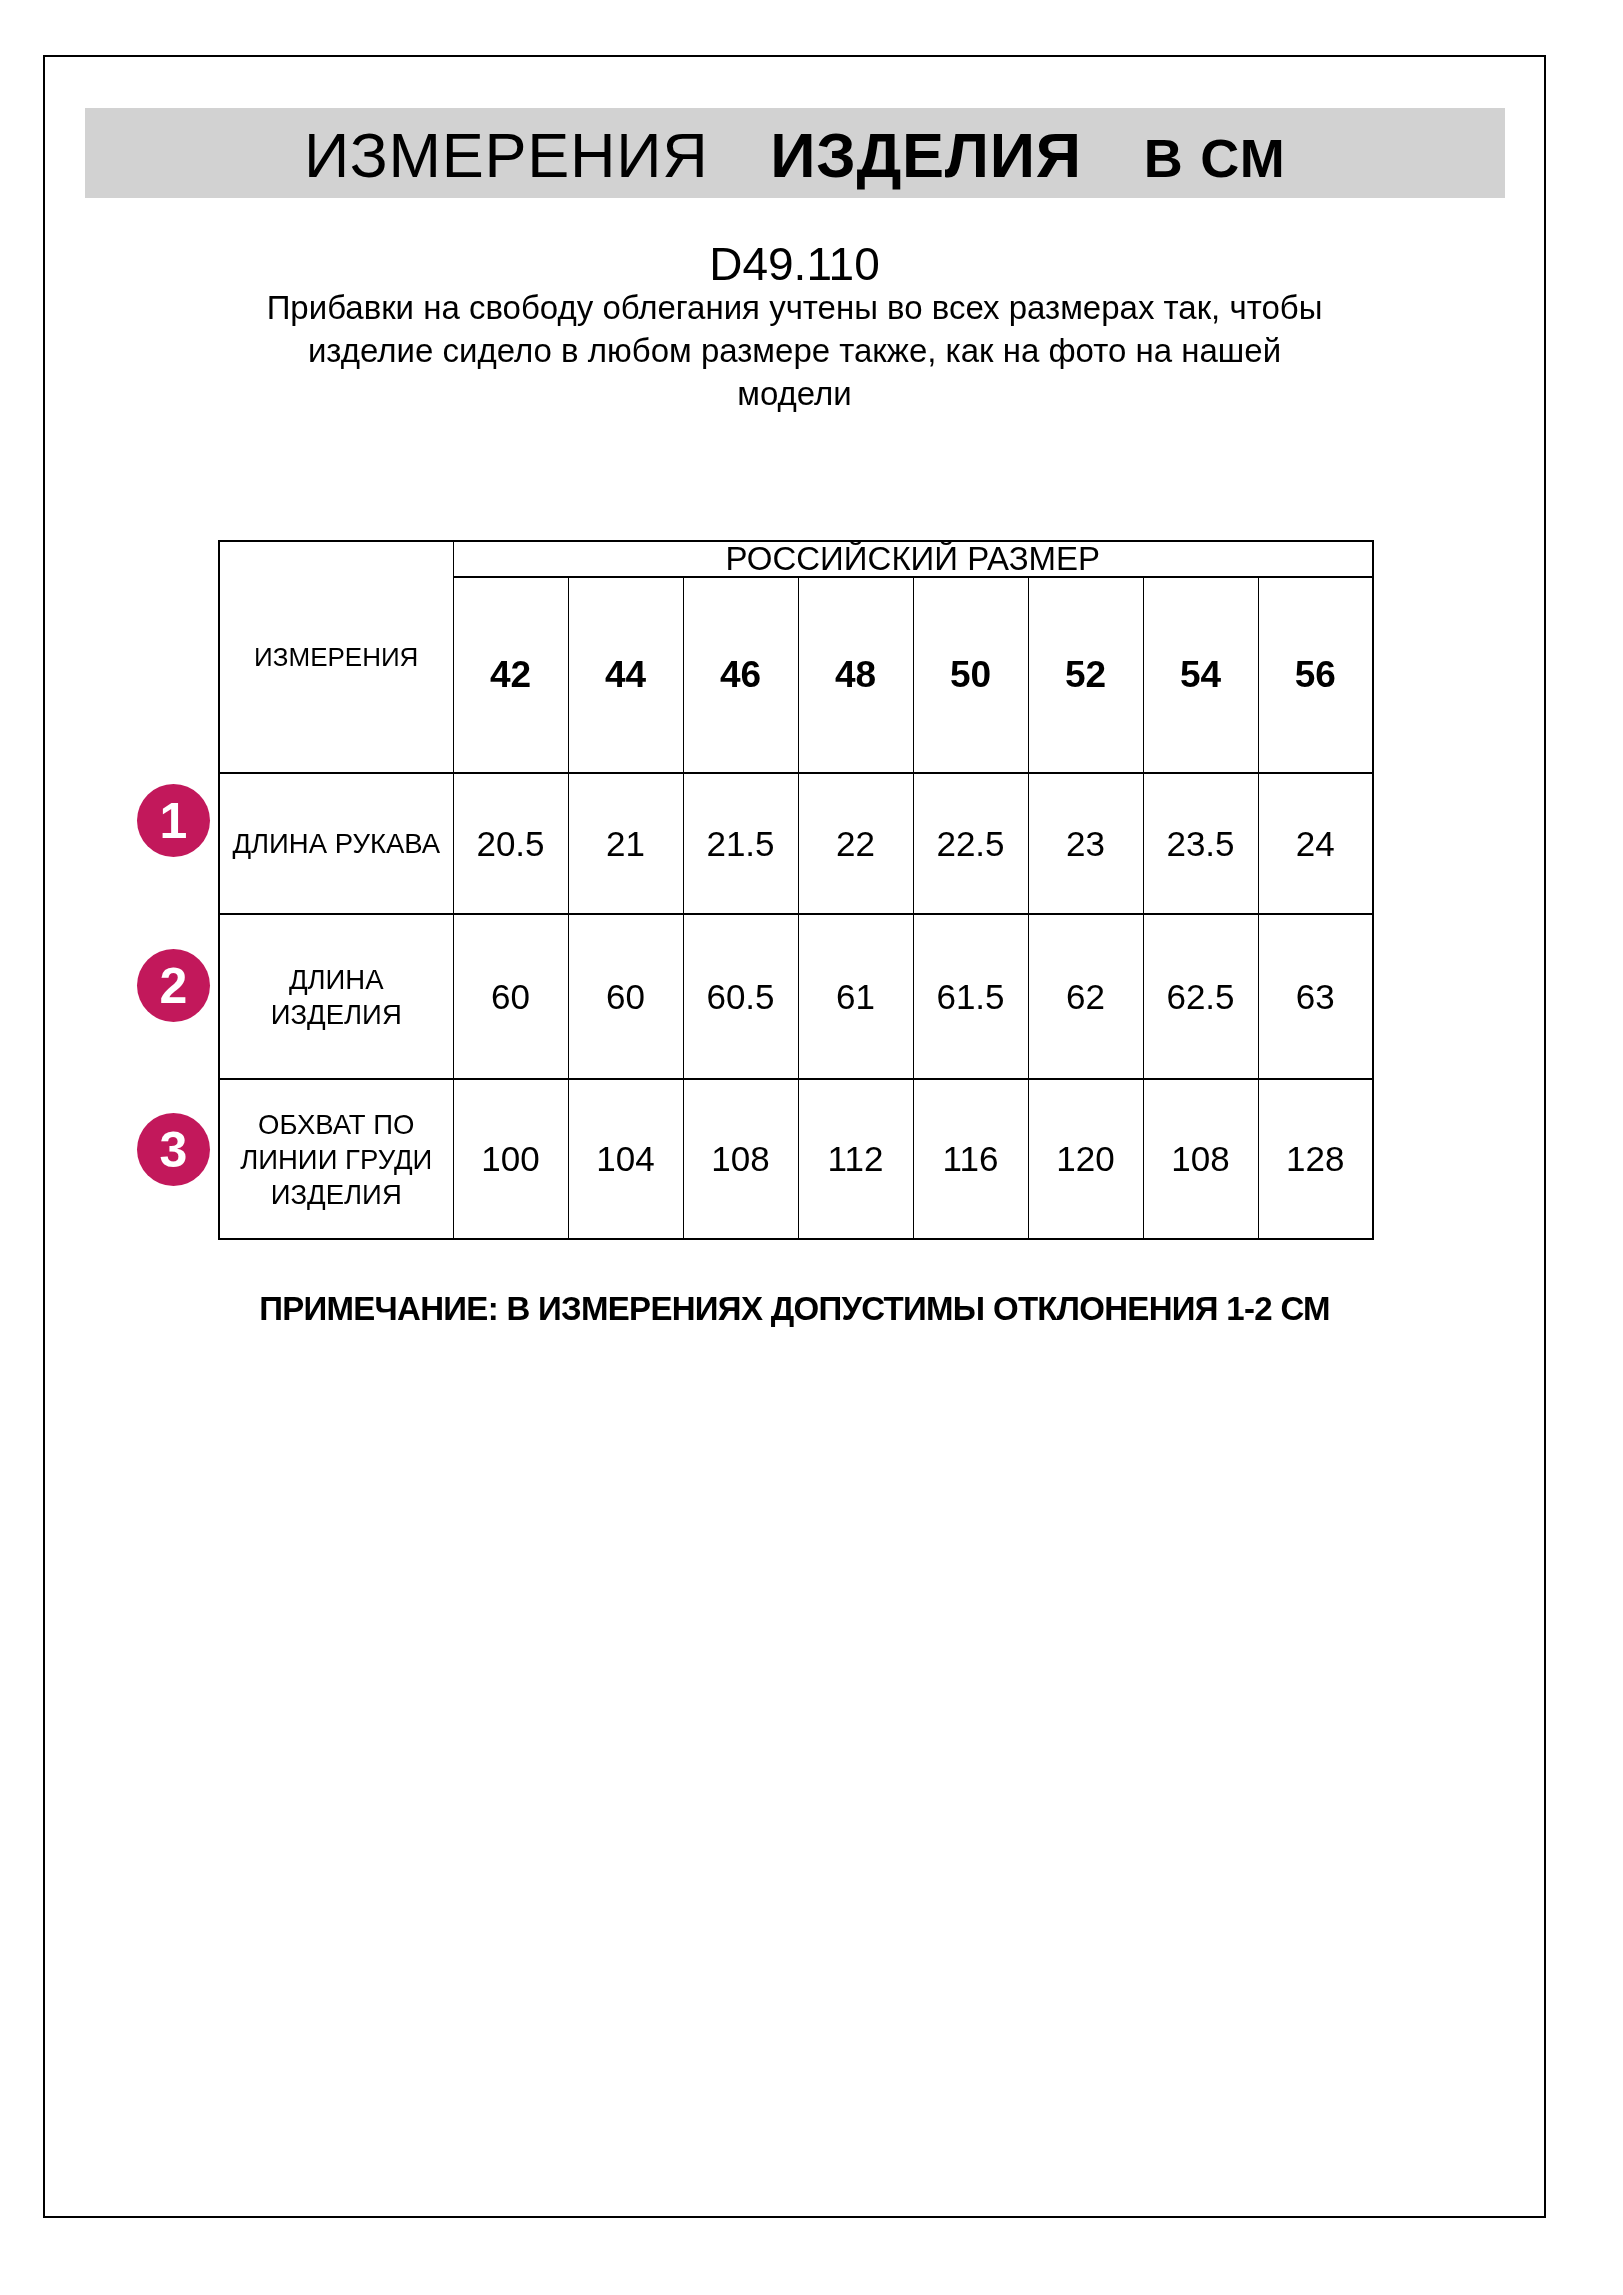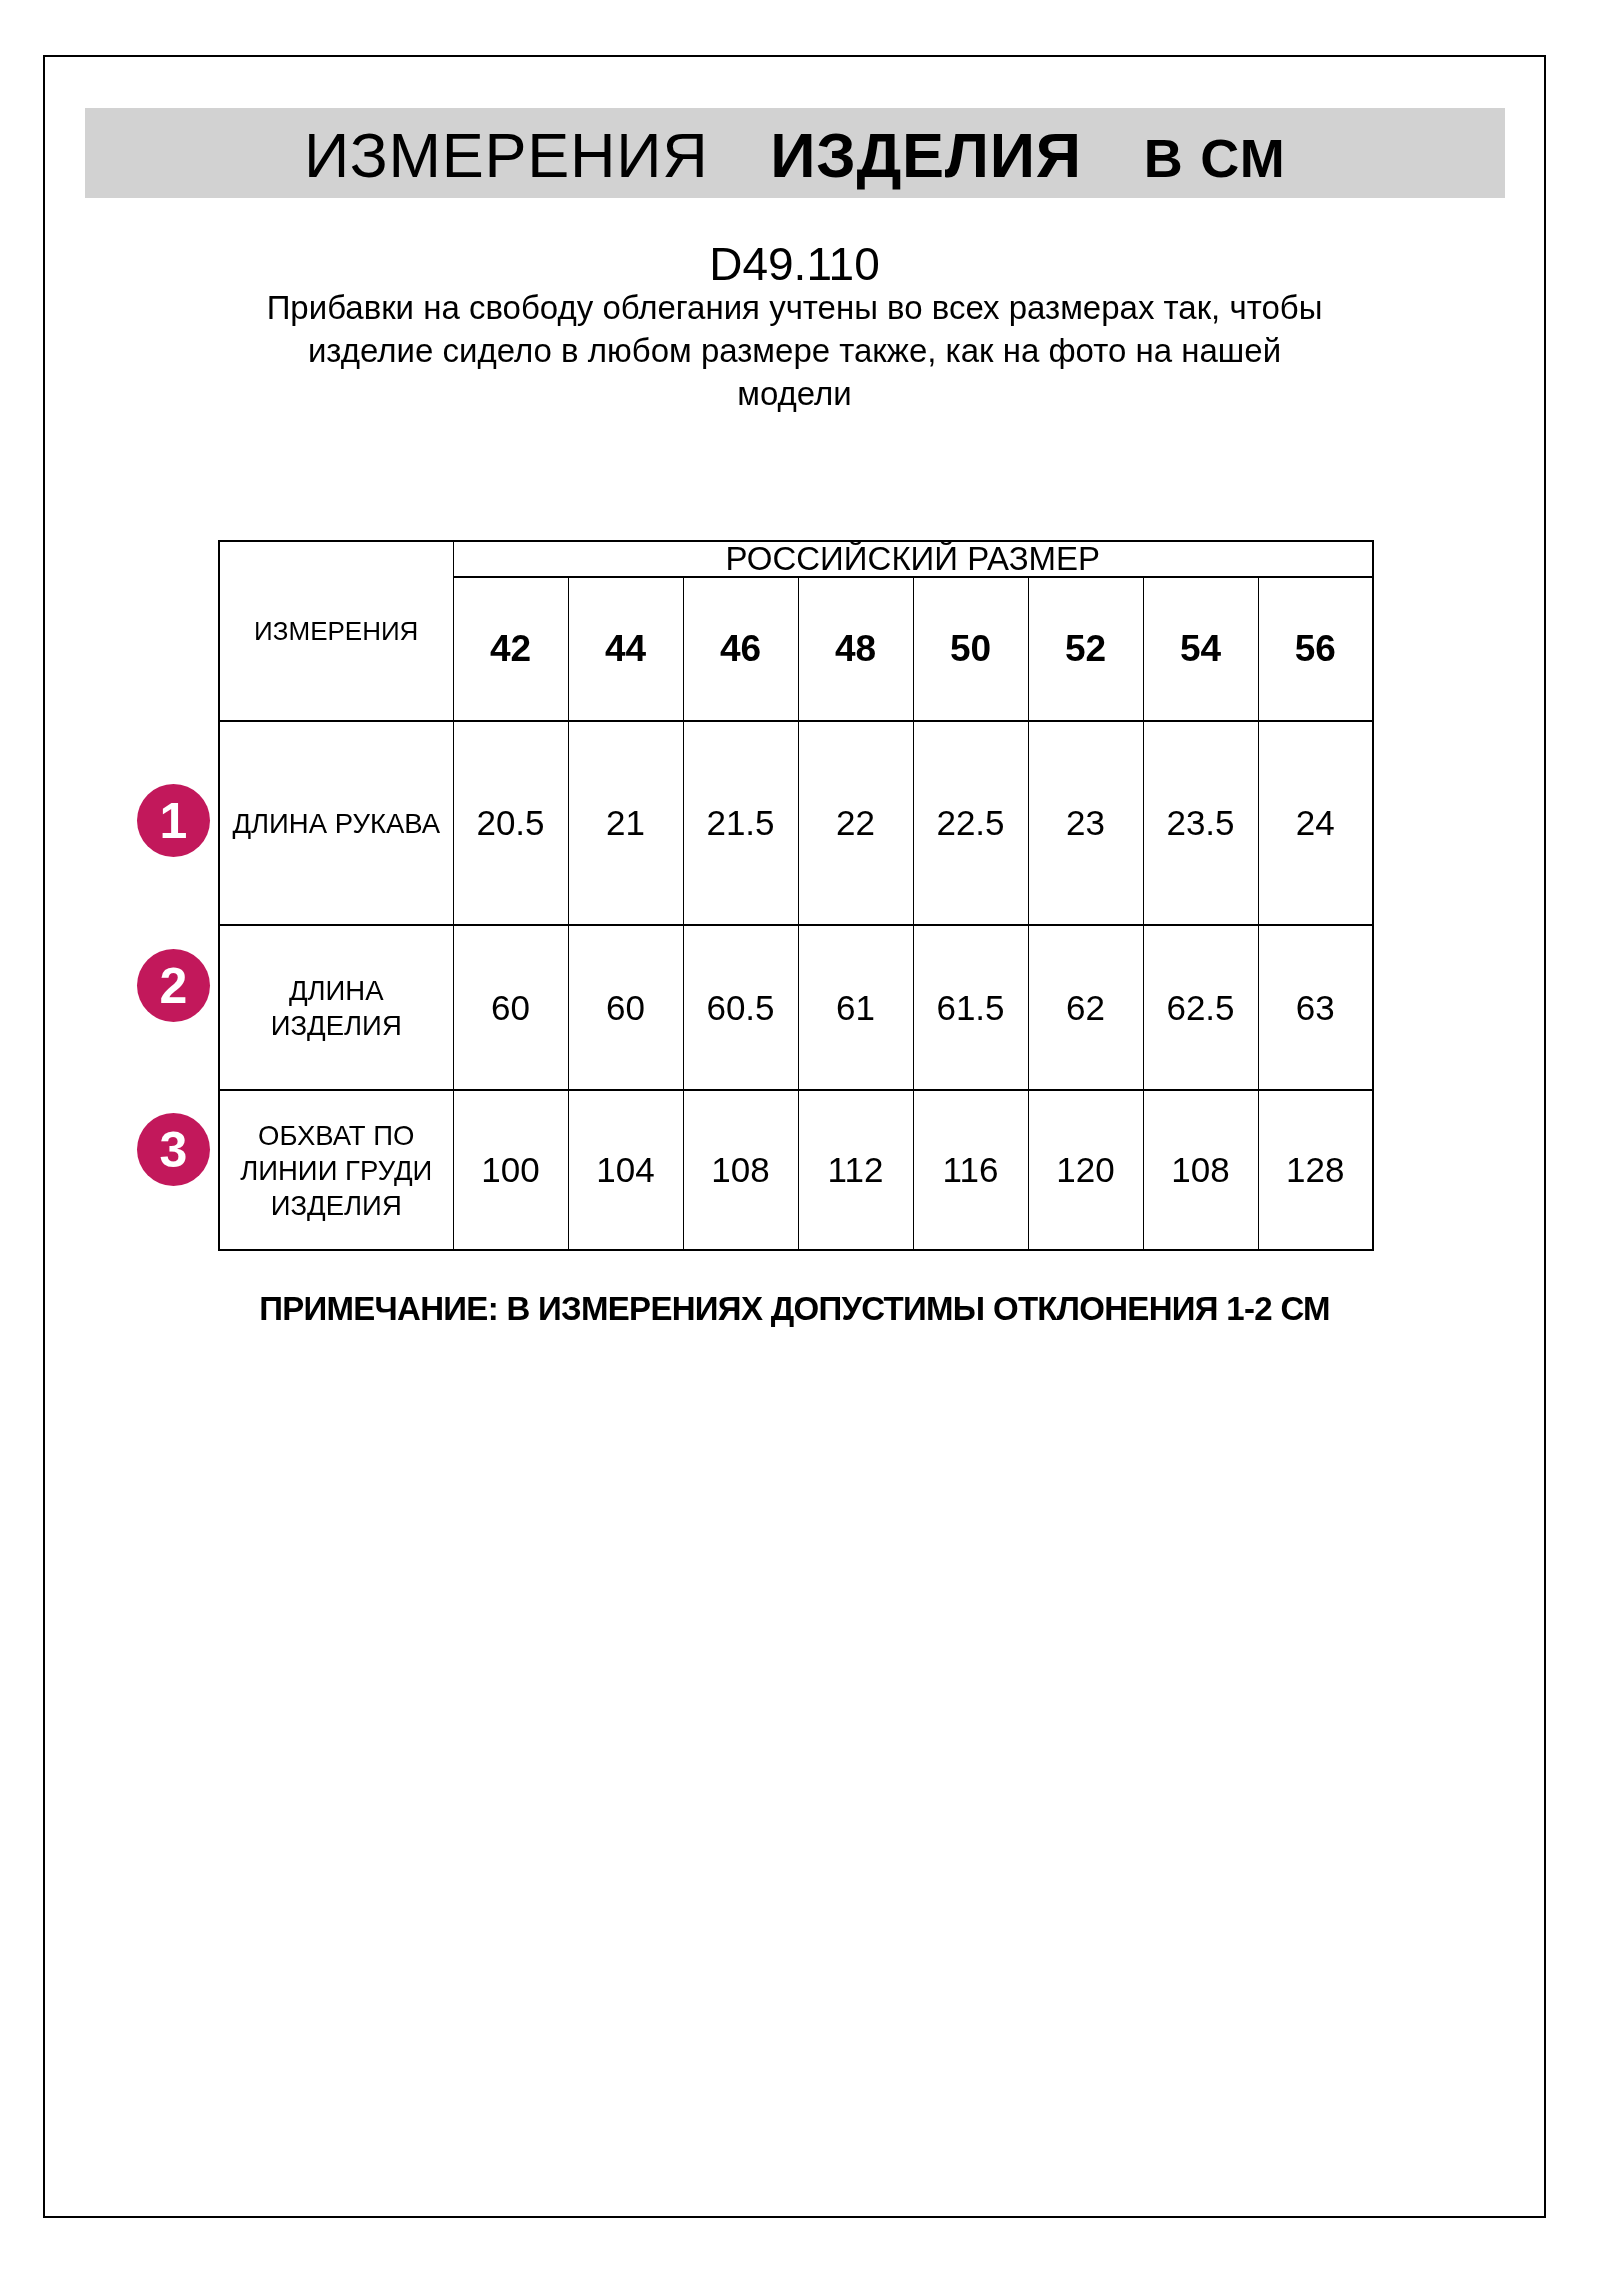--- a/index.html
+++ b/index.html
@@ -43,22 +43,22 @@
     border-collapse:collapse; table-layout:fixed;
     width:1156px;
     border:2px solid #000;
     border-bottom:2.6px solid #000;
   }
   table.size-table td {
     border:1.3px solid #000;
     text-align:center; vertical-align:middle;
   }
   tr.row-group    { height:35px;  }
-  tr.row-sizes    { height:144px; }
-  tr.row-data-0   { height:204px;margin-left:45px; }
+  tr.row-sizes    { height:196px; }
+  tr.row-data-0   { height:141px;margin-left:45px; }
   tr.row-data-1   { height:165px;border-radius:10px; }
   tr.row-data-2   { height:160px; }
 
   td.cell-group { font-size:33px; line-height:34px; font-weight:400; }
   td.cell-measurements { font-size:26px; font-weight:400; letter-spacing:0px; }
   tr.row-sizes td { border-top:2.6px solid #000; font-size:37px; font-weight:700; }
   tr.row-data td  { border-top:2.6px solid #000; }
   td.cell-label { font-size:27.5px; line-height:35px; font-weight:400; padding:0 5.2px; }
   td.cell-value { font-size:35px; font-weight:400; }
 

